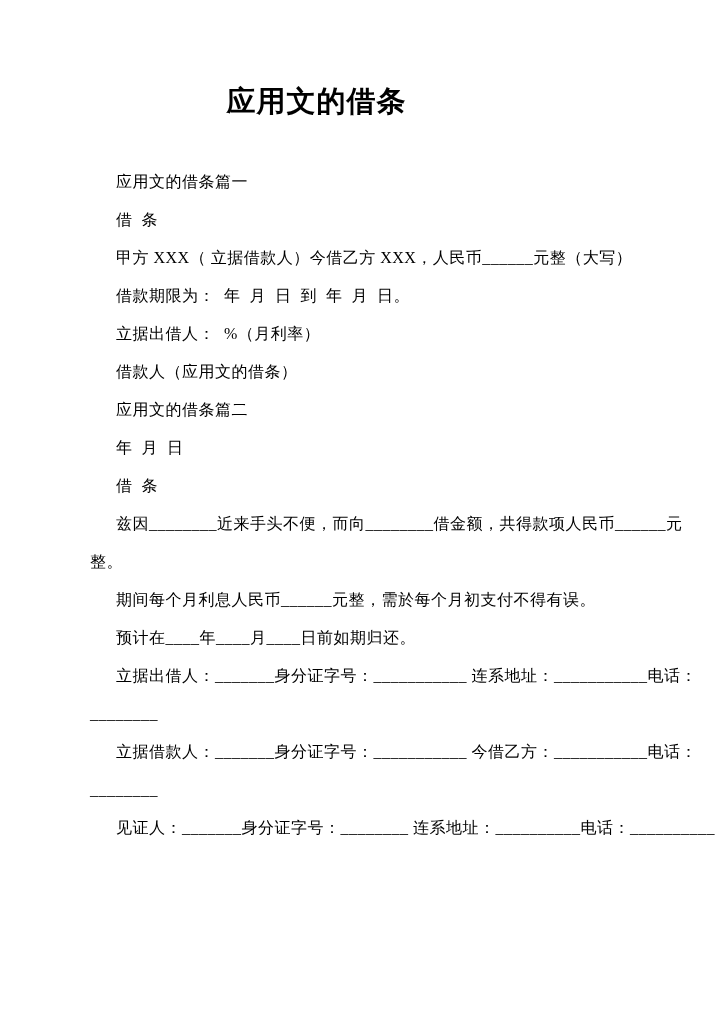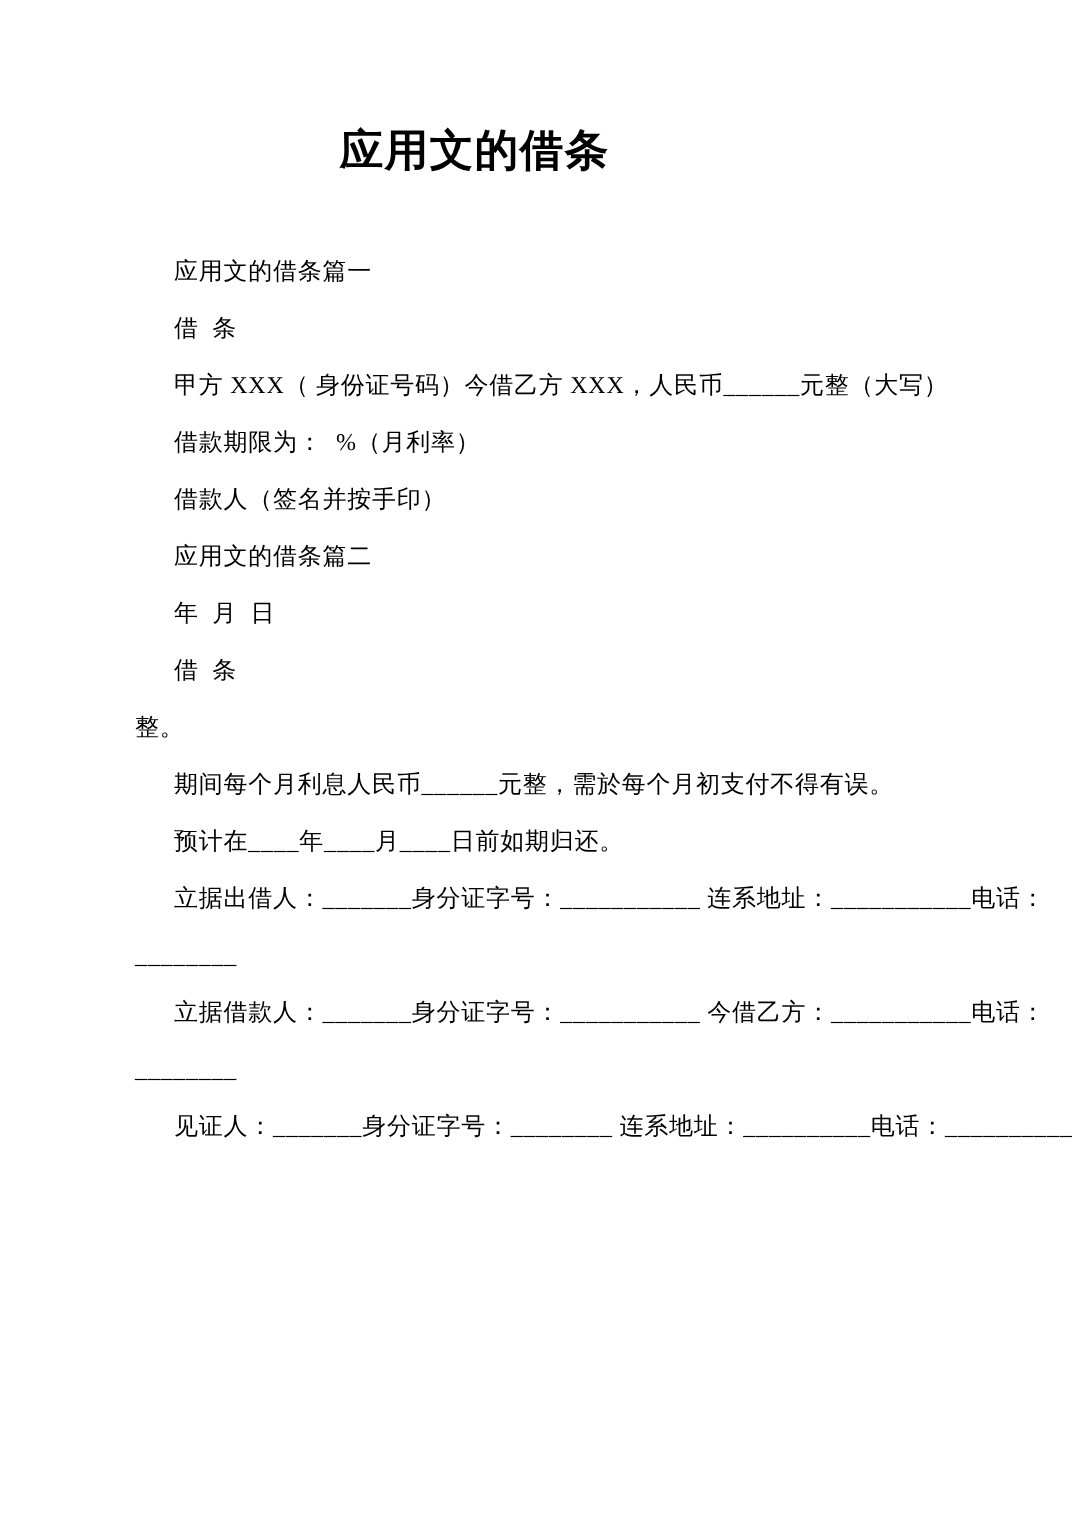--- a/index.html
+++ b/index.html
@@ -46,26 +46,28 @@
   }
 </style>
 </head>
 <body>
 
 <div class="page">
   <h1 class="doc-title">应用文的借条</h1>
   <div class="content">
     <div class="line indent">应用文的借条篇一</div>
     <div class="line indent">借  条</div>
-    <div class="line indent">甲方 XXX（ 身份证号码）今借乙方 XXX，人民币______元整（大写）</div>
-    <div class="line indent">借款期限为：  %（月利率）</div>
-    <div class="line indent">借款人（签名并按手印）</div>
+    <div class="line indent">甲方 XXX（ 立据借款人）今借乙方 XXX，人民币______元整（大写）</div>
+    <div class="line indent">借款期限为：  年  月  日  到  年  月  日。</div>
+    <div class="line indent">立据出借人：  %（月利率）</div>
+    <div class="line indent">借款人（应用文的借条）</div>
     <div class="line indent">应用文的借条篇二</div>
     <div class="line indent">年  月  日</div>
     <div class="line indent">借  条</div>
+    <div class="line indent">兹因________近来手头不便，而向________借金额，共得款项人民币______元</div>
     <div class="line">整。</div>
     <div class="line indent">期间每个月利息人民币______元整，需於每个月初支付不得有误。</div>
     <div class="line indent">预计在____年____月____日前如期归还。</div>
     <div class="line indent">立据出借人：_______身分证字号：___________ 连系地址：___________电话：</div>
     <div class="line">________</div>
     <div class="line indent">立据借款人：_______身分证字号：___________ 今借乙方：___________电话：</div>
     <div class="line">________</div>
     <div class="line indent">见证人：_______身分证字号：________ 连系地址：__________电话：__________</div>
   </div>
 </div>

